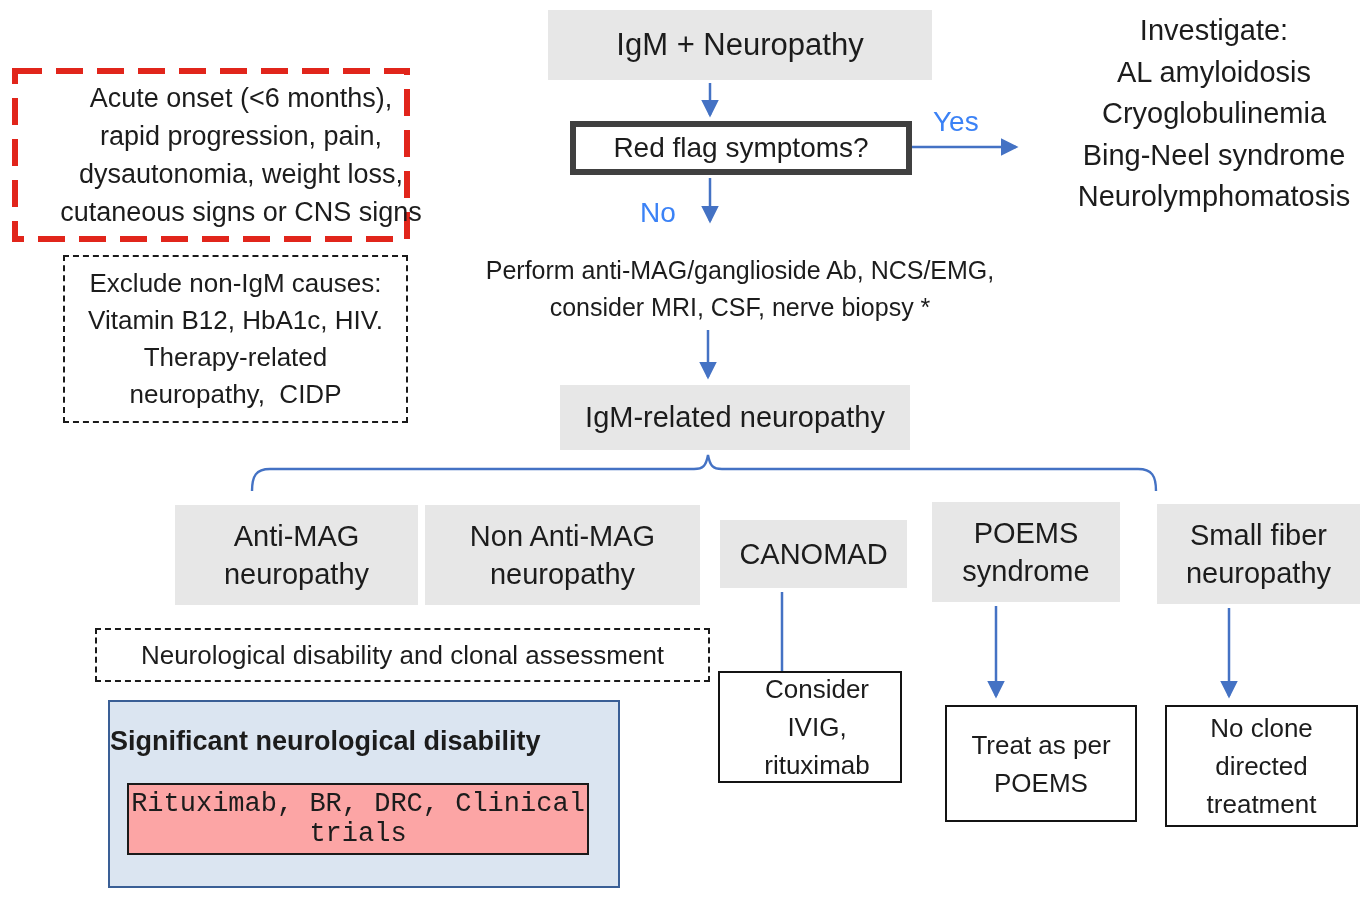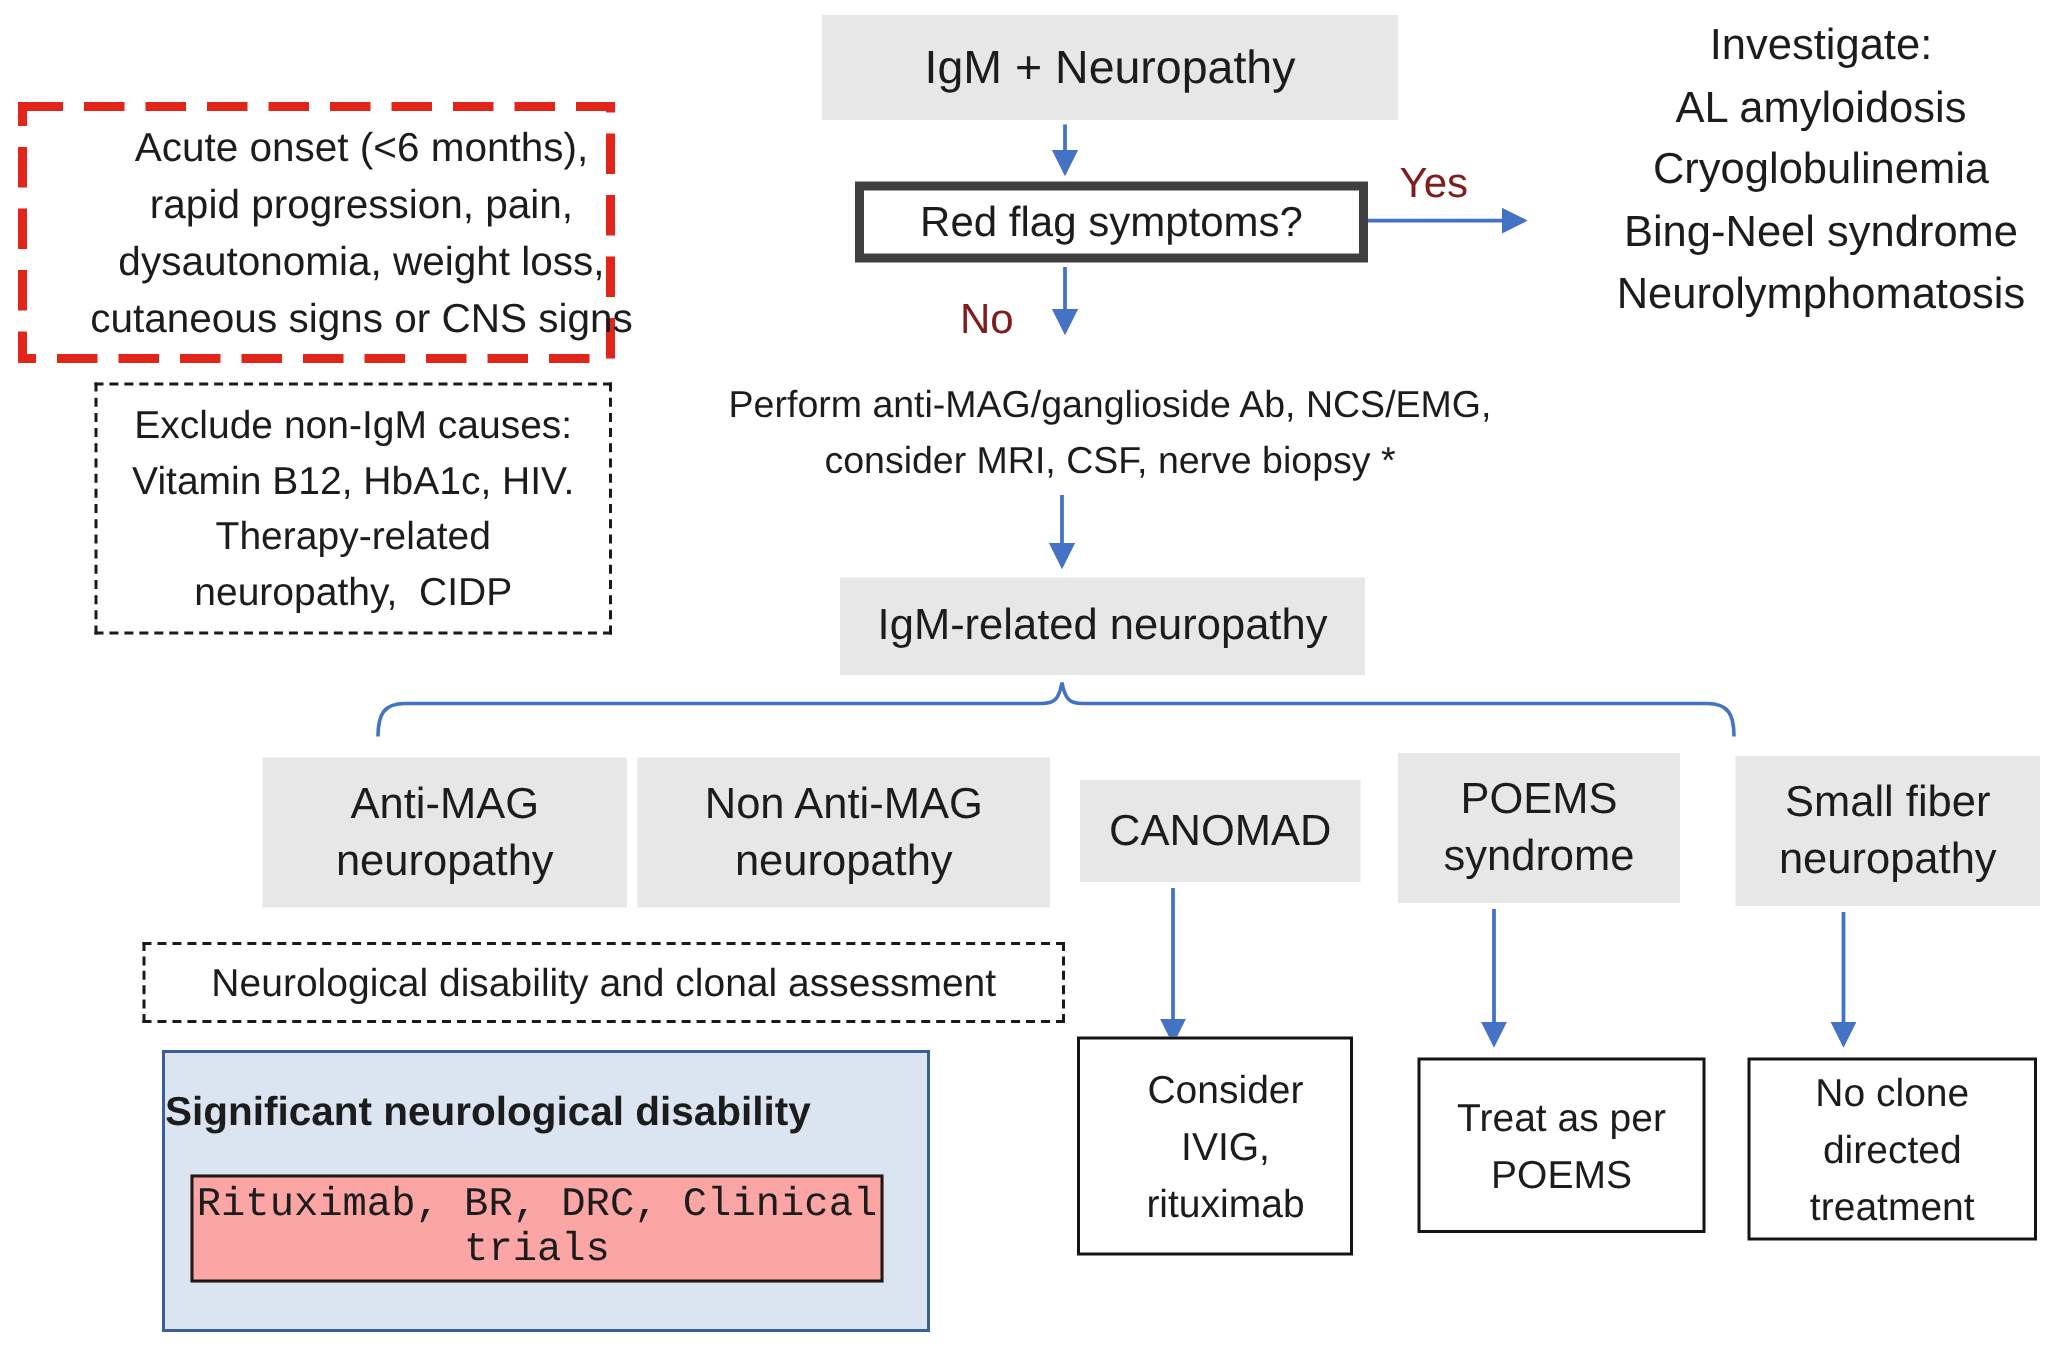--- a/index.html
+++ b/index.html
@@ -9,21 +9,21 @@
   }
   #canvas *{box-sizing:border-box;}
   .abs{position:absolute;}
   .box{
     position:absolute;display:flex;flex-direction:column;
     align-items:center;justify-content:center;text-align:center;margin-left:30px;
   }
   .box-gray{background:#e7e7e7;}
   .box-outline{background:#ffffff;border:2.5px solid #141414;}
   .line{white-space:pre-wrap;}
-  .lbl{position:absolute;font-size:28px;color:#7f1d1d;}
+  .lbl{position:absolute;font-size:28px;color:#3b82f6;}
   .dashed-black{border:2px dashed #1a1a1a;background:transparent;}
   #connectors{position:absolute;left:0;top:0;pointer-events:none;z-index:1;}
   .txt-layer{z-index:2;}
   .title-big{font-size:31px;}
   .investigate{font-size:29px;line-height:41.5px;text-align:center;}
   .criteria{font-size:27px;line-height:38px;}
   .exclude{font-size:26px;line-height:37px;}
   .perform{font-size:25px;line-height:37px;text-align:center;}
   .branch{font-size:29px;line-height:38px;}
   .treat{font-size:26px;line-height:38px;}
@@ -130,21 +130,21 @@
     <div class="line">Neurological disability and clonal assessment</div>
   </div>
 
   <div class="abs disability txt-layer" style="left:108px;top:700px;width:512px;height:188px;">
     <div class="abs disability-title" style="left:0;top:24px;width:100%;">Significant neurological disability</div>
     <div class="inner-white" style="left:17px;top:81px;width:462px;height:72px;">
       <div class="line">Rituximab, BR, DRC, Clinical trials</div>
     </div>
   </div>
 
-  <div class="box box-outline treat txt-layer" style="left:688px;top:691px;width:184px;height:146px;padding-left:14px;">
+  <div class="box box-outline treat txt-layer" style="left:688px;top:671px;width:184px;height:112px;padding-left:14px;">
     <div class="line">Consider</div>
     <div class="line">IVIG,</div>
     <div class="line">rituximab</div>
   </div>
   <div class="box box-outline treat txt-layer" style="left:915px;top:705px;width:192px;height:117px;">
     <div class="line">Treat as per</div>
     <div class="line">POEMS</div>
   </div>
   <div class="box box-outline treat txt-layer" style="left:1135px;top:705px;width:193px;height:122px;">
     <div class="line">No clone</div>

